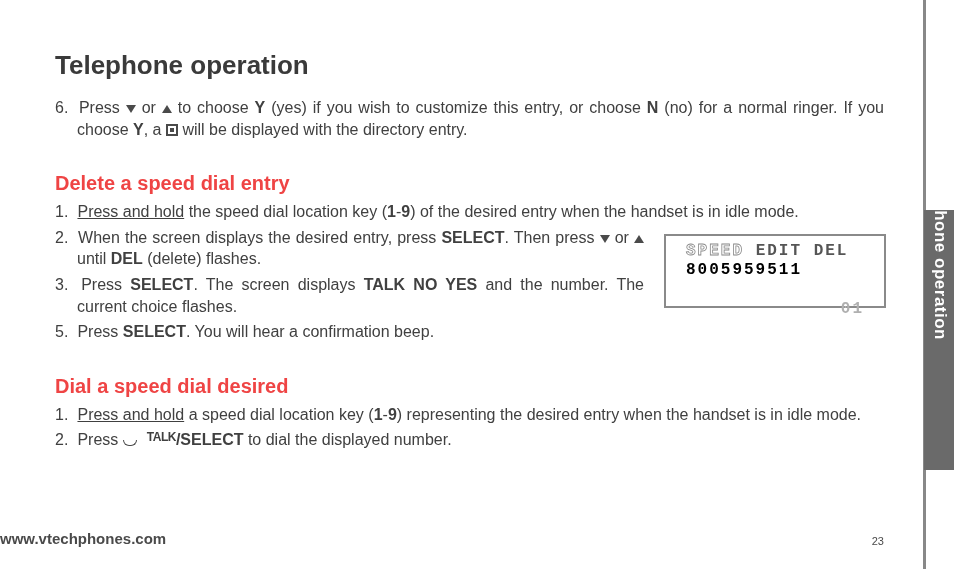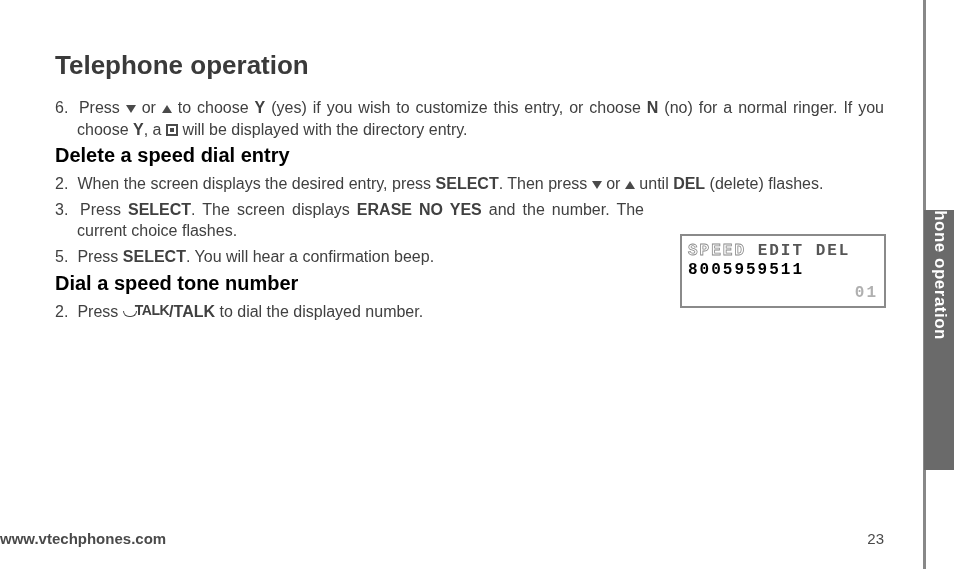--- a/index.html
+++ b/index.html
@@ -19,22 +19,22 @@
     h1 {
       font-size: 26px;
       font-weight: bold;
       color: #3a3a3a;
       margin-bottom: 16px;
       font-family: Arial, Helvetica, sans-serif;
     }
     h2 {
       font-size: 20px;
       font-weight: bold;
-      color: #000000;
-      margin-top: 4px;
+      color: #ef4444;
+      margin-top: 32px;
       margin-bottom: 6px;
     }
     ol {
       list-style: none;
       padding-left: 0;
     }
     ol li {
       font-size: 16px;
       line-height: 1.35;
       color: #404040;
@@ -94,66 +94,67 @@
       position: absolute;
       bottom: 0;
       left: 0;
       width: 12px;
       height: 5px;
       border: 1.5px solid #4a4a4a;
       border-top: none;
       border-radius: 0 0 8px 8px;
     }
     .talk-label {
-      font-size: 14px;
+      font-size: 12px;
       font-weight: bold;
       vertical-align: top;
       letter-spacing: -0.5px;
+      margin-left: 12px;
     }
     .lcd-box {
       position: absolute;
       right: 68px;
       top: 234px;
-      width: 206px;
+      width: 222px;
       height: 74px;
       border: 2px solid #8a8a8a;
       background: #fff;
-      padding: 6px 6px;
+      padding: 6px 20px;
       font-family: 'Courier New', monospace;
       color: #b0b0b0;
       font-size: 16px;
       line-height: 1.2;
       letter-spacing: 2px;
     }
     .lcd-line1 { white-space: nowrap; }
     .lcd-outline {
       color: transparent;
       -webkit-text-stroke: 0.8px #888;
       font-weight: bold;
     }
     .lcd-solid {
       color: #555;
       font-weight: bold;
     }
     .lcd-line2 { color: #000000; font-weight: bold;}
-    .lcd-line3 { text-align: right; margin-top: 4px; color: #b0b0b0; font-weight: bold;}
+    .lcd-line3 { text-align: right; margin-top: 20px; color: #b0b0b0; font-weight: bold;}
     .footer {
       position: absolute;
       bottom: 22px;
       left: 0;
       width: 100%;
       font-size: 15px;
       font-weight: bold;
       color: #4a4a4a;
     }
     .page-number {
       position: absolute;
       bottom: 22px;
       right: 70px;
-      font-size: 15px;
+      font-size: 11px;
       color: #4a4a4a;
     }
     .side-tab {
       position: absolute;
       right: 0;
       top: 210px;
       width: 30px;
       height: 260px;
       background: #6a6a6a;
     }
@@ -192,29 +193,31 @@
 <div class="page">
   <h1>Telephone operation</h1>
 
   <ol>
     <li><span class="num">6.</span> Press <span class="icon-triangle-down"></span> or <span class="icon-triangle-up"></span> to choose <span class="bold">Y</span> (yes) if you wish to customize this entry, or choose <span class="bold">N</span> (no) for a normal ringer. If you choose <span class="bold">Y</span>, a <span class="icon-dir"></span> will be displayed with the directory entry.</li>
   </ol>
 
   <div class="section-delete">
     <h2>Delete a speed dial entry</h2>
     <ol>
+      <li><span class="num">1.</span> <span class="underline">Press and hold</span> the speed dial location key (<span class="bold">1</span>-<span class="bold">9</span>) of the desired entry when the handset is in idle mode.</li>
       <li><span class="num">2.</span> When the screen displays the desired entry, press <span class="bold">SELECT</span>. Then press <span class="icon-triangle-down"></span> or <span class="icon-triangle-up"></span> until <span class="bold">DEL</span> (delete) flashes.</li>
-      <li><span class="num">3.</span> Press <span class="bold">SELECT</span>. The screen displays <span class="bold">ERASE NO YES</span> and the number. The current choice flashes.</li>
+      <li><span class="num">3.</span> Press <span class="bold">SELECT</span>. The screen displays <span class="bold">TALK NO YES</span> and the number. The current choice flashes.</li>
       <li><span class="num">5.</span> Press <span class="bold">SELECT</span>. You will hear a confirmation beep.</li>
     </ol>
   </div>
 
-  <h2>Dial a speed tone number</h2>
+  <h2>Dial a speed dial desired</h2>
   <ol>
-    <li><span class="num">2.</span> Press <span class="icon-talk"></span><span class="talk-label">TALK</span><span class="bold">/TALK</span> to dial the displayed number.</li>
+    <li><span class="num">1.</span> <span class="underline">Press and hold</span> a speed dial location key (<span class="bold">1</span>-<span class="bold">9</span>) representing the desired entry when the handset is in idle mode.</li>
+    <li><span class="num">2.</span> Press <span class="icon-talk"></span><span class="talk-label">TALK</span><span class="bold">/SELECT</span> to dial the displayed number.</li>
   </ol>
 
   <div class="lcd-box">
     <div class="lcd-line1">
       <span class="lcd-outline">SPEED</span>
       <span class="lcd-solid">EDIT</span>
       <span class="lcd-solid">DEL</span>
     </div>
     <div class="lcd-line2">8005959511</div>
     <div class="lcd-line3">01</div>

